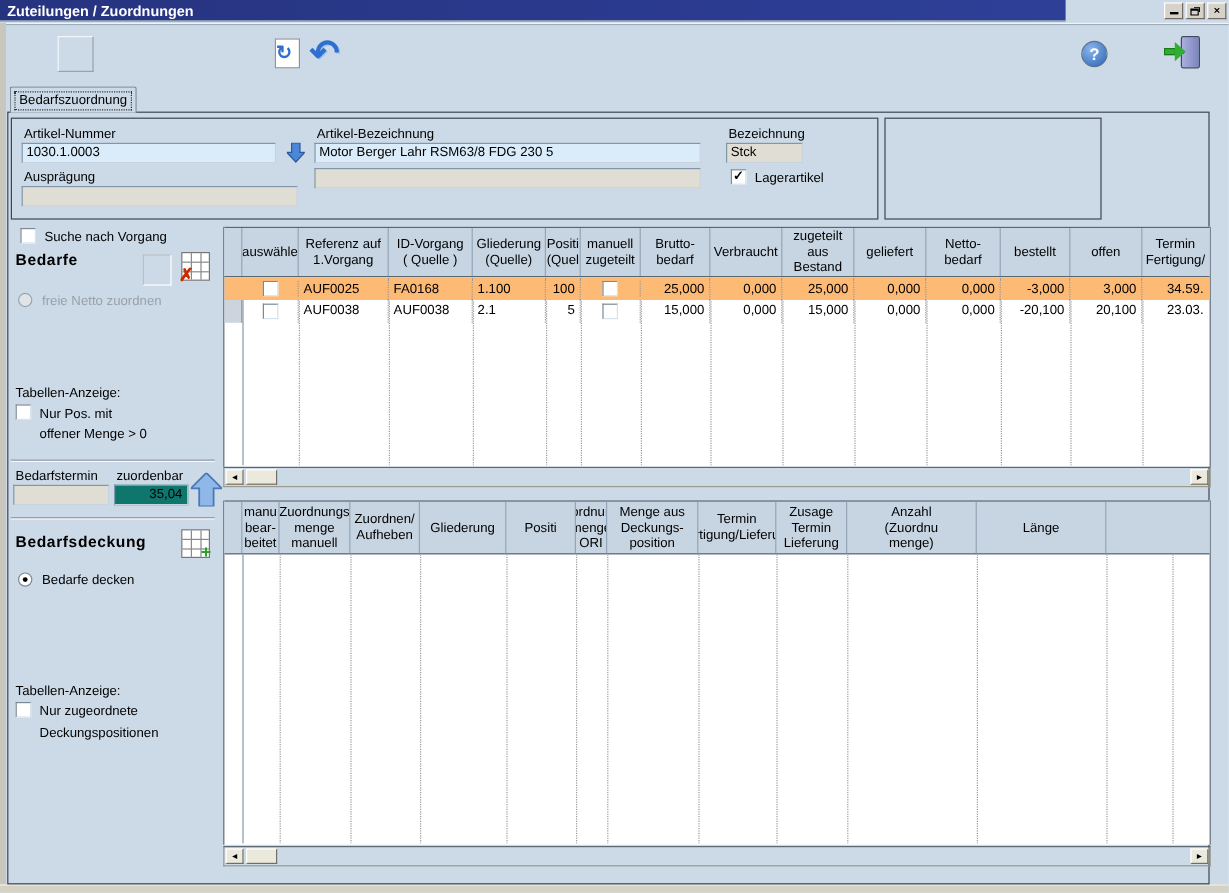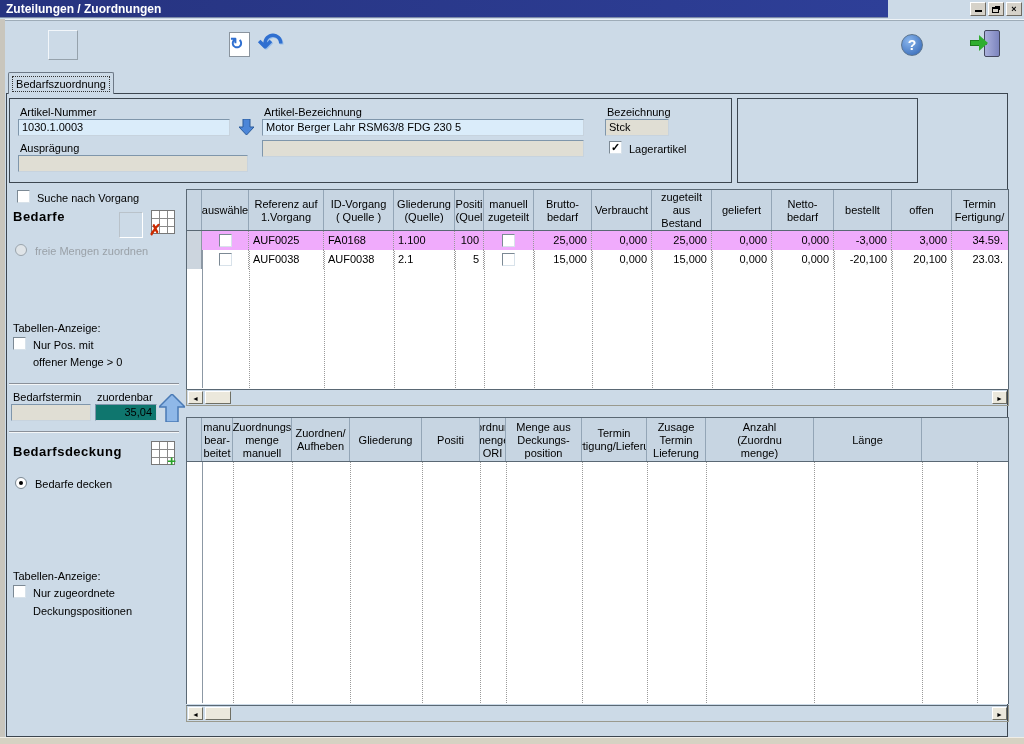--- a/index.html
+++ b/index.html
@@ -106,21 +106,21 @@
     white-space:pre-line; text-align:center; font-size:11px; line-height:13px;
     overflow:hidden; border-right:1px solid #93a5b6; padding-top:1px;
     display:flex; align-items:center; justify-content:center; flex-shrink:0;
   }
   .trow { display:flex; position:relative; height:19px; }
   .trow > div {
     font-size:11px; line-height:18px; overflow:hidden; white-space:nowrap;
     border-right:1px dotted #9a9a9a; flex-shrink:0;
   }
   .trow > div.sel { background:#ccd5de; border-right:1px solid #8c98a4; }
-  .trow.alt { background:#f0abfc; }
+  .trow.alt { background:#fdba74;align-items:center; }
   .txt { text-align:left; padding-left:4px; }
   .num { text-align:right; padding-right:4px; }
   .ctr { text-align:center; display:flex; align-items:center; justify-content:center; }
   .colgrid { position:absolute; top:0; bottom:0; border-left:1px dotted #9a9a9a; width:0; }
   .colgrid.solid { border-left:1px solid #8c98a4; }
   
   .t1 > div:nth-child(1){width:15px} .t1 > div:nth-child(2){width:47px}
   .t1 > div:nth-child(3){width:75px} .t1 > div:nth-child(4){width:70px}
   .t1 > div:nth-child(5){width:61px} .t1 > div:nth-child(6){width:29px}
   .t1 > div:nth-child(7){width:50px} .t1 > div:nth-child(8){width:58px}
@@ -221,21 +221,21 @@
     <span style="position:absolute;left:10px;top:96px" class="cb"></span>
     <span class="sb-label" style="left:30px;top:98px">Suche nach Vorgang</span>
 
     <span class="sb-head" style="left:6px;top:115px">Bedarfe</span>
     <div class="blankpage-icon" style="left:112px;top:118px"></div>
     <div class="grid-icon" style="left:144px;top:116px">
       <span class="mark" style="left:-3px;top:12px;color:#cc2a00">✗</span>
     </div>
 
     <span class="radio dis" style="position:absolute;left:8px;top:150px"></span>
-    <span class="sb-label" style="left:28px;top:151px;color:#9aa1a8">freie Mengen zuordnen</span>
+    <span class="sb-label" style="left:28px;top:151px;color:#9aa1a8">freie Netto zuordnen</span>
 
     <span class="sb-label" style="left:6px;top:228px">Tabellen-Anzeige:</span>
     <span style="position:absolute;left:6px;top:243px" class="cb"></span>
     <span class="sb-label" style="left:26px;top:245px">Nur Pos. mit</span>
     <span class="sb-label" style="left:26px;top:262px">offener Menge &gt; 0</span>
 
     <div class="divider" style="top:289px"></div>
 
     <span class="sb-label" style="left:6px;top:297px">Bedarfstermin</span>
     <div class="field gray" style="left:4px;top:310px;width:80px;height:17px"></div>

